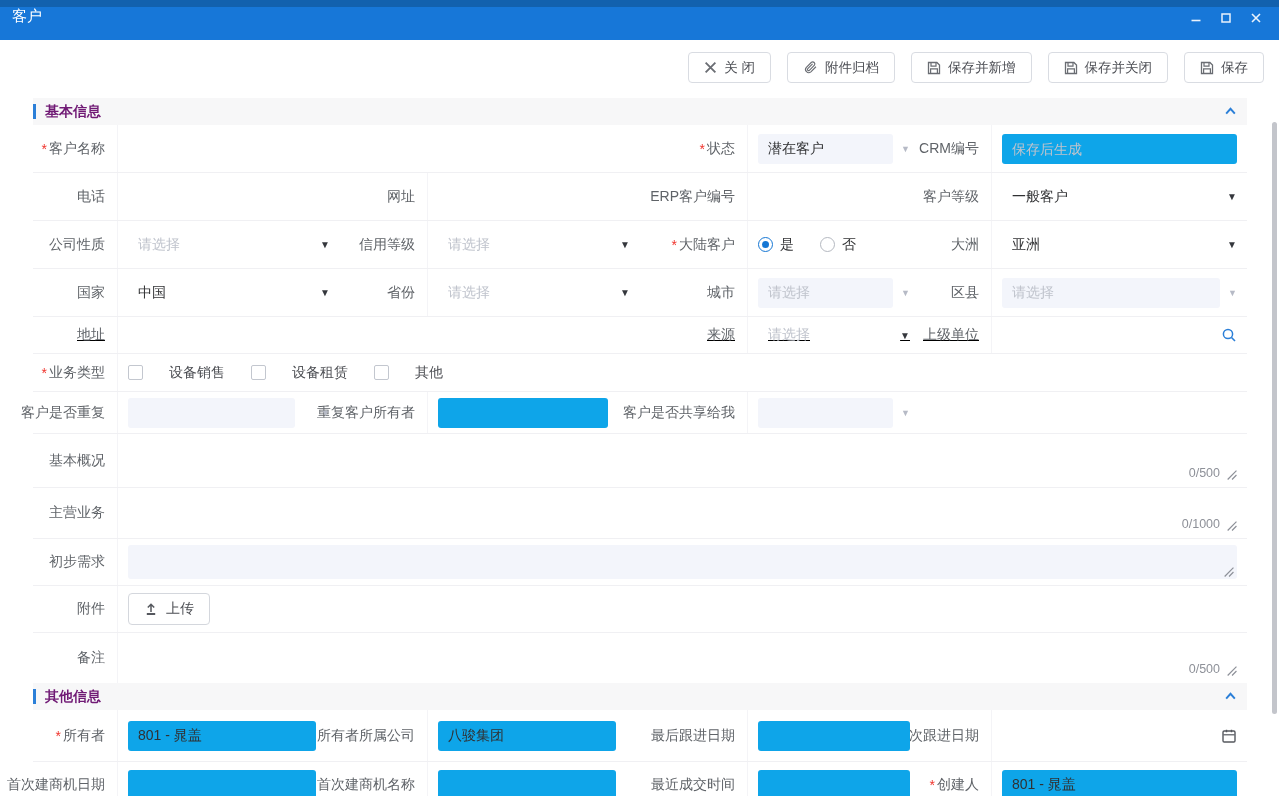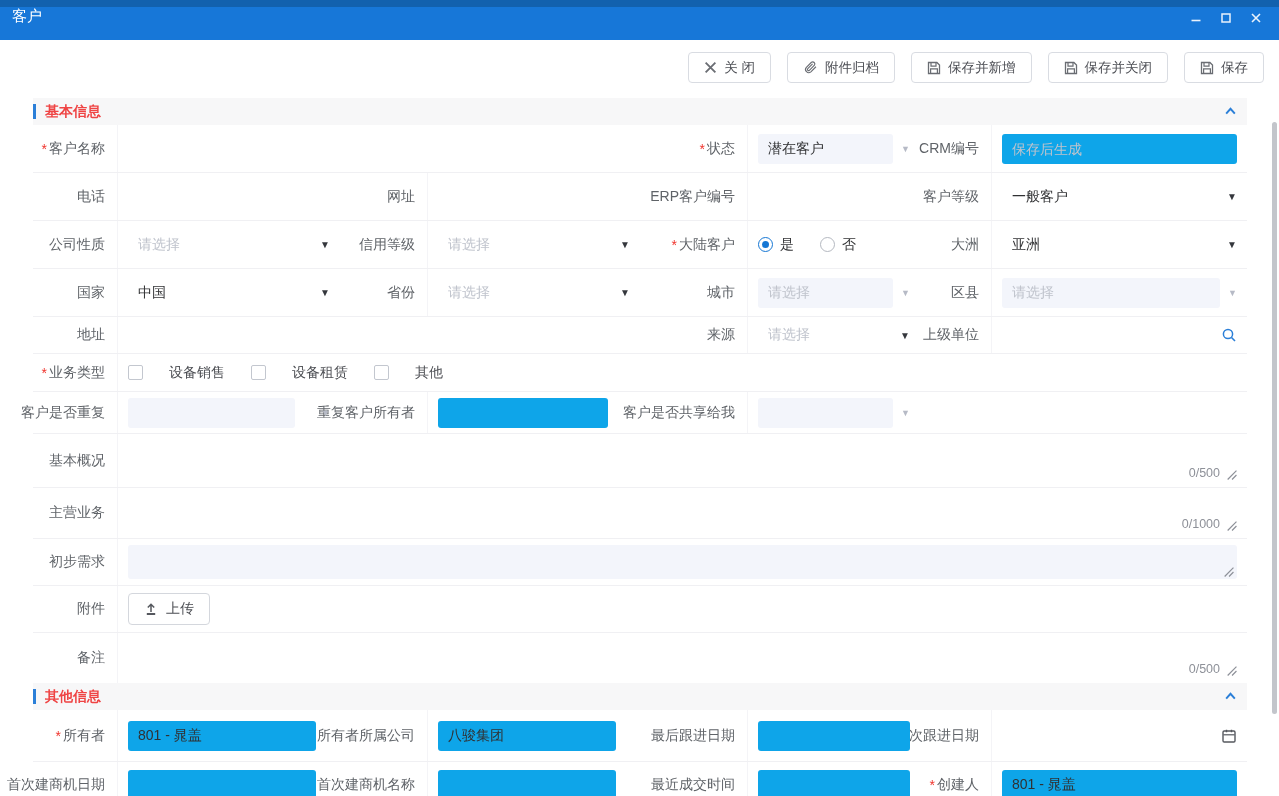--- a/index.html
+++ b/index.html
@@ -14,21 +14,21 @@
   .wbtn svg { display:block; }
   
   .toolbar { display:flex; justify-content:flex-end; gap:16px; padding:12px 15px 0 0; height:50px; }
   .tbtn { display:flex; align-items:center; gap:7px; height:31px; padding:0 15px; background:#fff;
     border:1px solid #d9dce2; border-radius:4px; font-size:13.5px; color:#4d4f55; cursor:pointer; }
   .tbtn svg { color:#6a6d73; }
   
   .form { margin:8px 32px 0 33px; }
   .sechead { display:flex; align-items:center; height:27px; background:#f7f7f8; }
   .tick { width:3px; height:15px; background:#2b7fd8; margin-right:9px; }
-  .sectitle { font-size:14px; font-weight:bold; color:#ef4444; }
+  .sectitle { font-size:14px; font-weight:bold; color:#701a75; }
   .collapse { margin-left:auto; margin-right:10px; color:#2b7fd8; cursor:pointer; display:flex; }
   .row { display:grid; grid-template-columns:85px 222px 88px 212px 108px 172px 72px 1fr;
     align-items:center; border-bottom:1px solid #f0f0f3; min-height:48px; }
   .lbl { height:100%; display:flex; align-items:center; justify-content:flex-end; padding-right:12px;
     font-size:14px; color:#5f6368; white-space:nowrap; border-right:1px solid #f4f4f7; }
   .star { color:#f0342d; font-style:normal; margin-right:2px; }
   .fld { position:relative; height:100%; display:flex; align-items:center; padding:0 10px; min-width:0; }
   .span3 { grid-column:2/5; }  .span7 { grid-column:2/9; }
   .c3l { grid-column:5; } .c3f { grid-column:6; } .c4l { grid-column:7; } .c4f { grid-column:8; }
   input.plain, input.lav { border:none; outline:none; width:100%; font-size:14px; color:#303133;
@@ -271,21 +271,21 @@
         <span>区县</span>
       </div>
     <div class="fld">
       <div class="sel lav gray-arr">
           <span class="box ph">请选择</span>
           <span class="arr">▼</span>
         </div>
     </div>
   </div>
 
-  <div class="row" style="min-height:37px;">
+  <div class="row" style="min-height:37px;text-decoration:underline;">
     <div class="lbl">
         <span>地址</span>
       </div>
     <div class="fld span3">
         <input class="plain" style="">
       </div>
     <div class="lbl c3l">
         <span>来源</span>
       </div>
     <div class="fld c3f">

